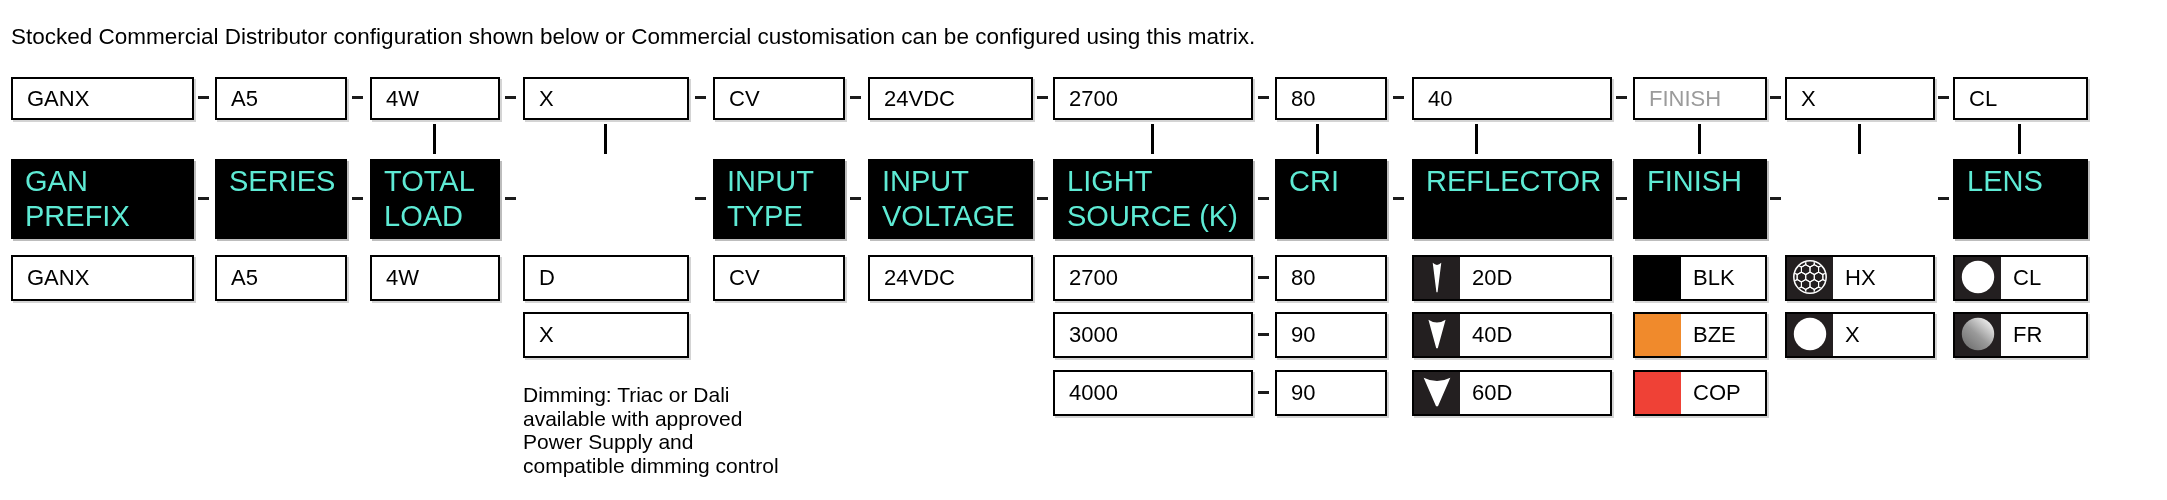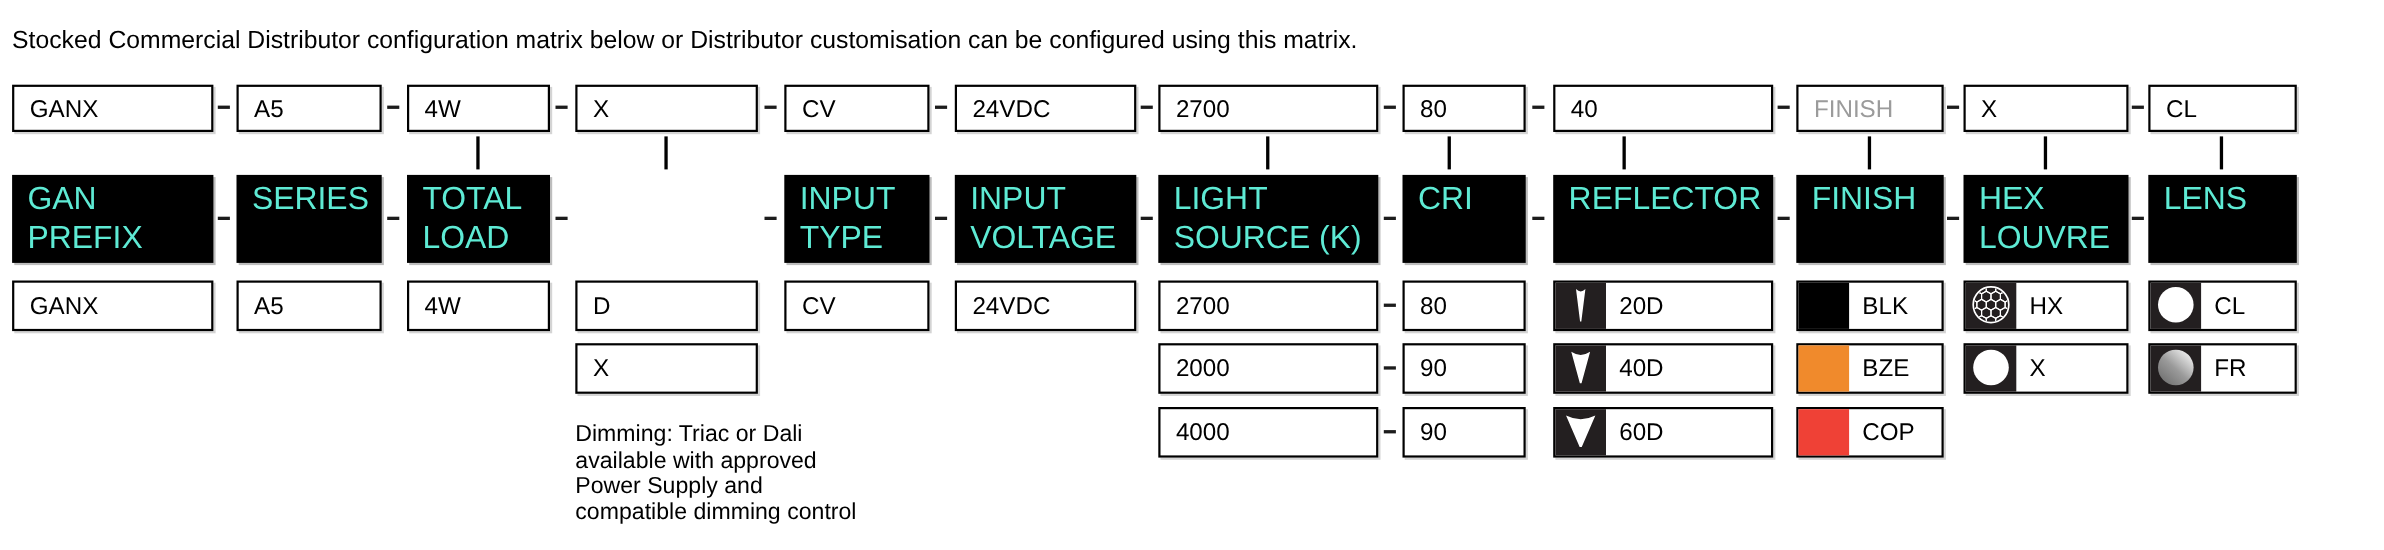--- a/index.html
+++ b/index.html
@@ -57,21 +57,21 @@
     </linearGradient>
     <path id="hxp" d="M0 -5.2 L4.5 -2.6 L4.5 2.6 L0 5.2 L-4.5 2.6 L-4.5 -2.6 Z"></path>
     <clipPath id="hexclip">
         <circle cx="22" cy="20" r="16"></circle>
       </clipPath>
   </defs>
 </svg>
 
 <div class="canvas">
 
-  <div class="intro">Stocked Commercial Distributor configuration matrix below or Distributor customisation can be configured using this matrix.</div>
+  <div class="intro">Stocked Commercial Distributor configuration shown below or Commercial customisation can be configured using this matrix.</div>
 
   <div class="box top c1">
       <span>GANX</span>
     </div>
   <div class="box top c2">
       <span>A5</span>
     </div>
   <div class="box top c3">
       <span>4W</span>
     </div>
@@ -131,22 +131,20 @@
 LOAD</div>
   <div class="header c5">INPUT
 TYPE</div>
   <div class="header c6">INPUT
 VOLTAGE</div>
   <div class="header c7">LIGHT
 SOURCE (K)</div>
   <div class="header c8">CRI</div>
   <div class="header c9">REFLECTOR</div>
   <div class="header c10">FINISH</div>
-  <div class="header c11">HEX
-LOUVRE</div>
   <div class="header c12">LENS</div>
 
   <div class="dash dhead g1"></div>
   <div class="dash dhead g2"></div>
   <div class="dash dhead g3"></div>
   <div class="dash dhead g4"></div>
   <div class="dash dhead g5"></div>
   <div class="dash dhead g6"></div>
   <div class="dash dhead g7"></div>
   <div class="dash dhead g8"></div>
@@ -178,21 +176,21 @@
 
   <div class="note">Dimming: Triac or Dali
 available with approved
 Power Supply and
 compatible dimming control</div>
 
   <div class="box opt c7 r0">
       <span class="lbl">2700</span>
     </div>
   <div class="box opt c7 r1">
-      <span class="lbl">2000</span>
+      <span class="lbl">3000</span>
     </div>
   <div class="box opt c7 r2">
       <span class="lbl">4000</span>
     </div>
 
   <div class="box opt c8 r0">
       <span class="lbl">80</span>
     </div>
   <div class="box opt c8 r1">
       <span class="lbl">90</span>

